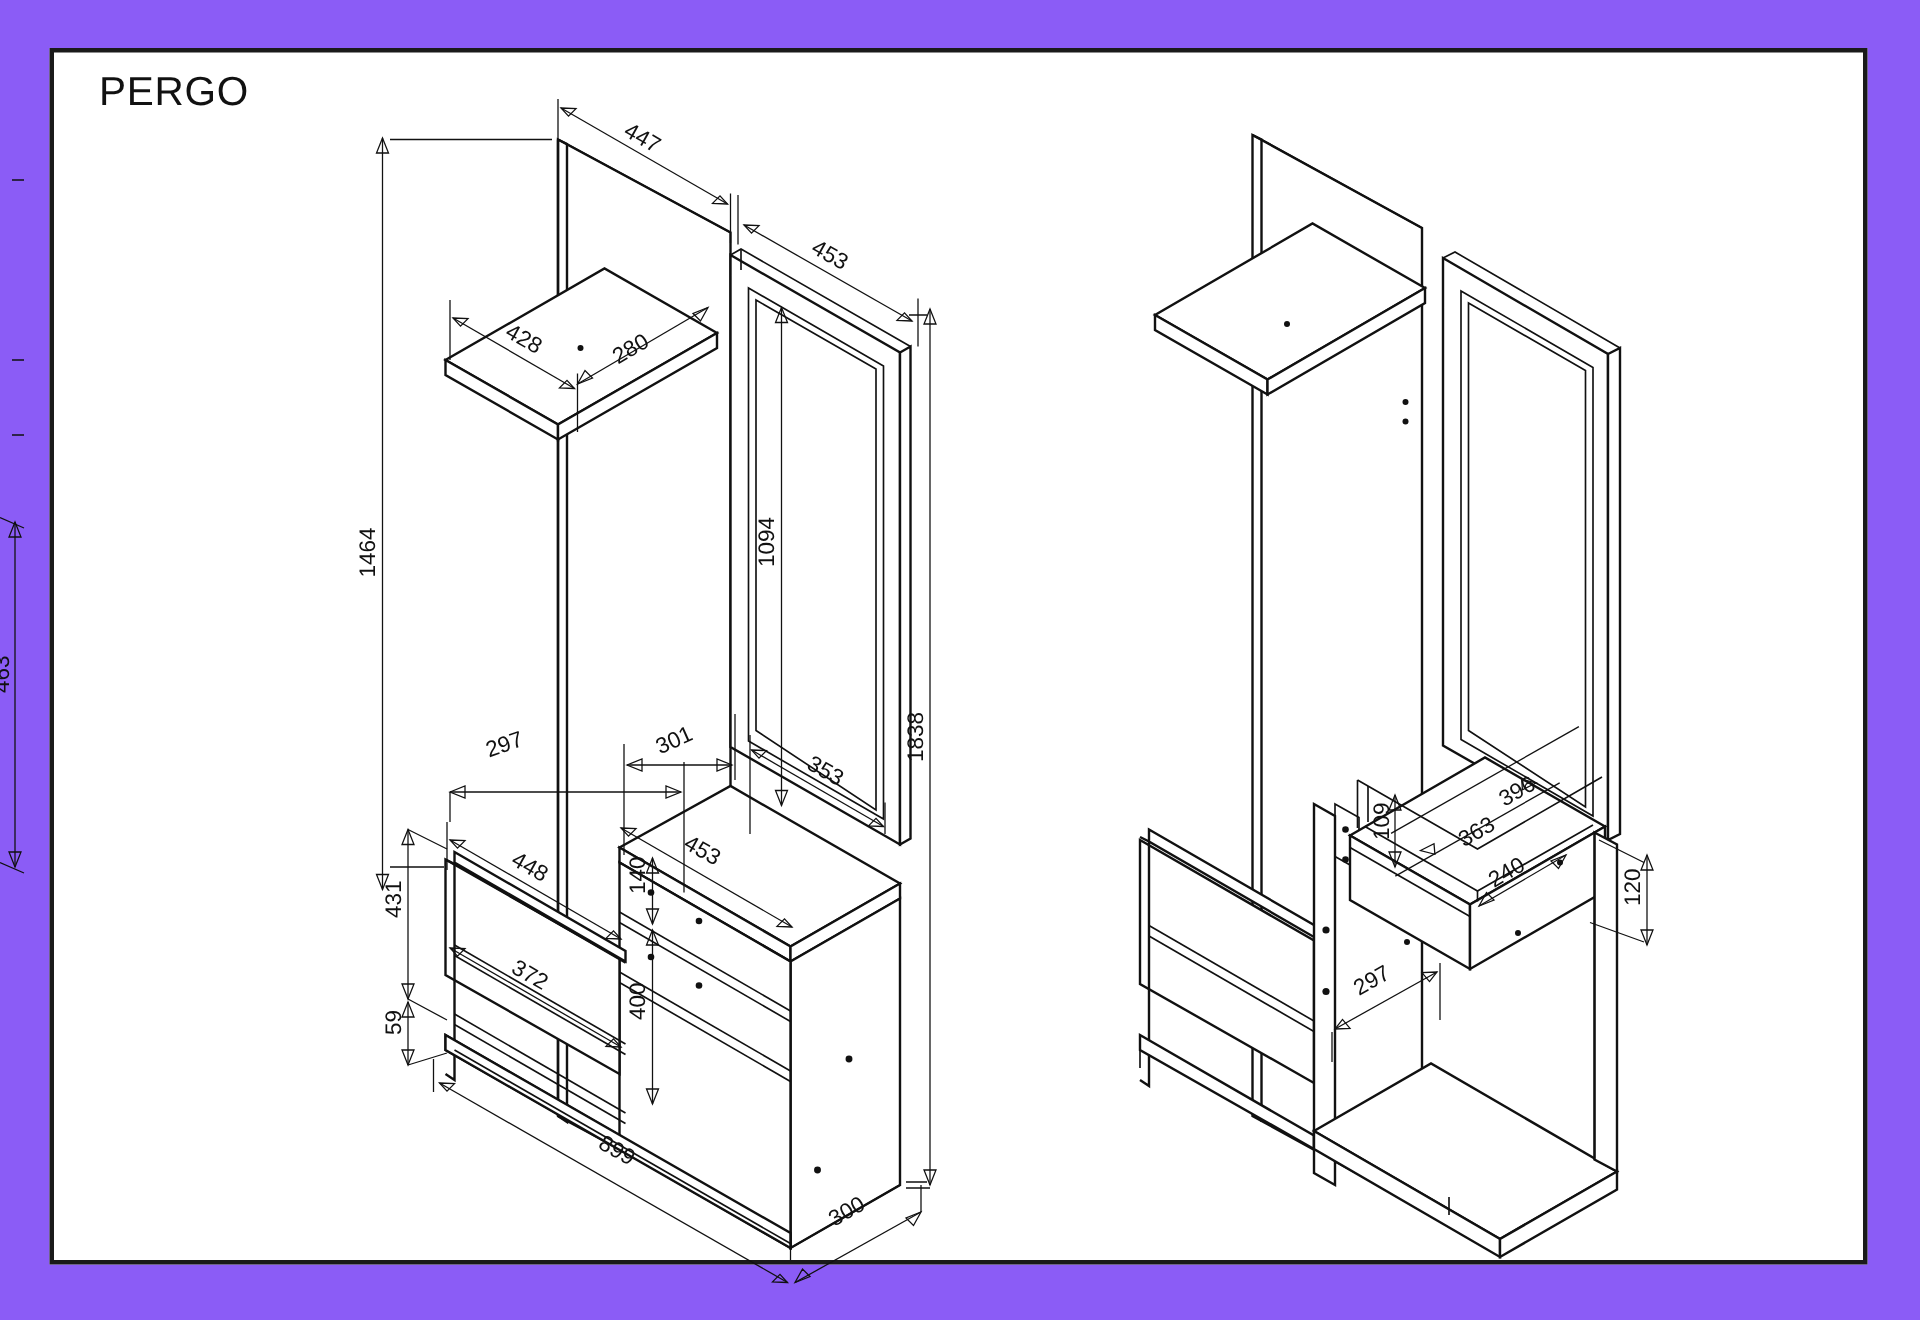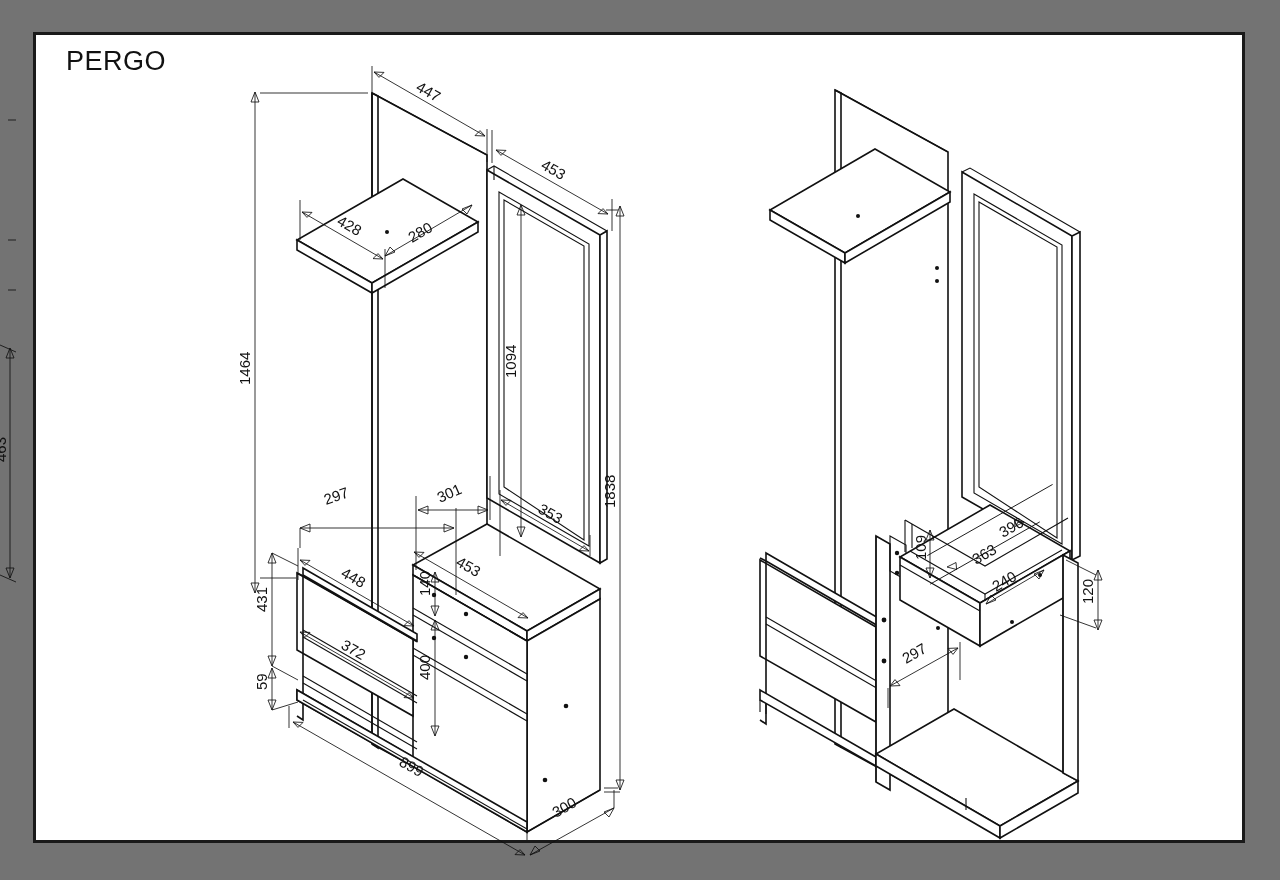--- a/index.html
+++ b/index.html
@@ -1,18 +1,18 @@
 <!DOCTYPE html>
 <html><head>
 <meta charset="utf-8">
 <style>
   html,body{margin:0;padding:0;background:#ffffff;}
   body{width:1280px;height:880px;overflow:hidden;
        font-family:"Liberation Sans", sans-serif;}
-  #sheet{position:relative;width:1280px;height:880px;background:#737373;}
+  #sheet{position:relative;width:1280px;height:880px;background:#8b5cf6;}
   #frame{position:absolute;left:33px;top:32px;width:1212px;height:811px;
          border:3px solid #1a1a1a;box-sizing:border-box;background:#fff;}
   #title{position:absolute;left:66px;top:46px;font-size:27px;color:#111;
          letter-spacing:.5px;font-family:"Liberation Sans", sans-serif;}
   svg{position:absolute;left:0;top:0;width:1280px;height:880px;}
   .ln{fill:none;stroke:#111;stroke-width:1.6;stroke-linejoin:miter;stroke-linecap:butt;}
   .lnT{fill:none;stroke:#111;stroke-width:1.1;}
   .dim{fill:none;stroke:#111;stroke-width:0.85;}
   .face{fill:#ffffff;stroke:#111;stroke-width:1.6;stroke-linejoin:miter;}
   .dt{fill:#111;font-size:15px;font-family:"Liberation Sans", sans-serif;}

